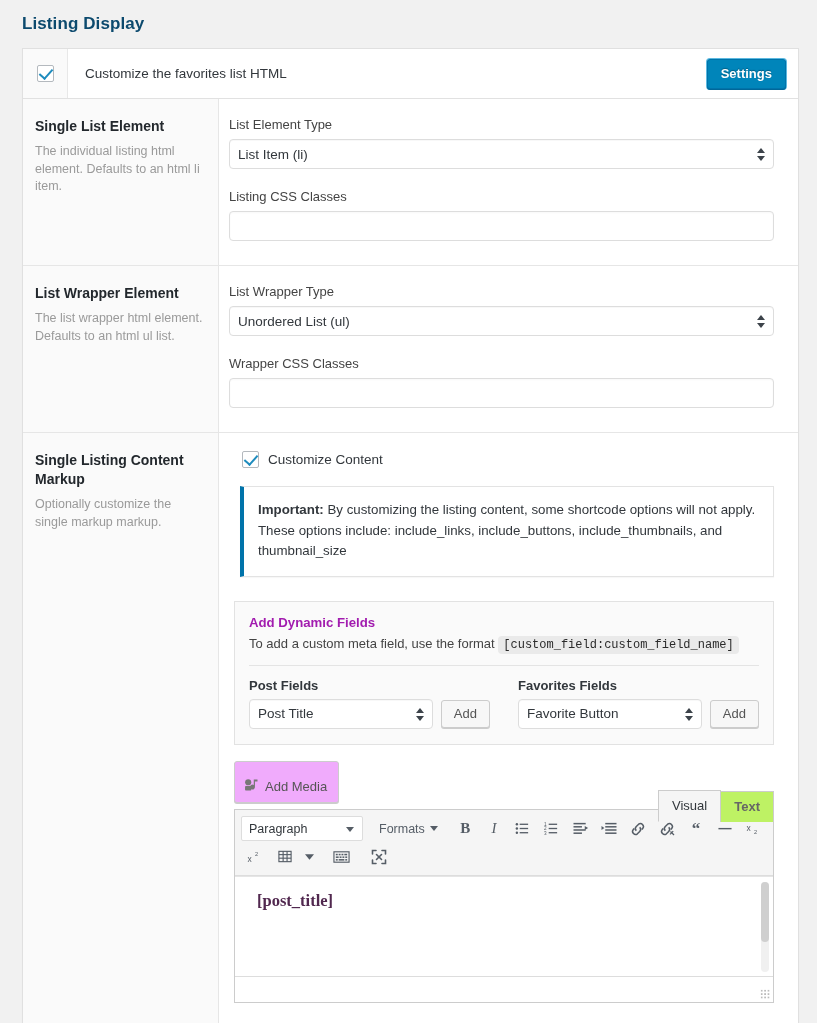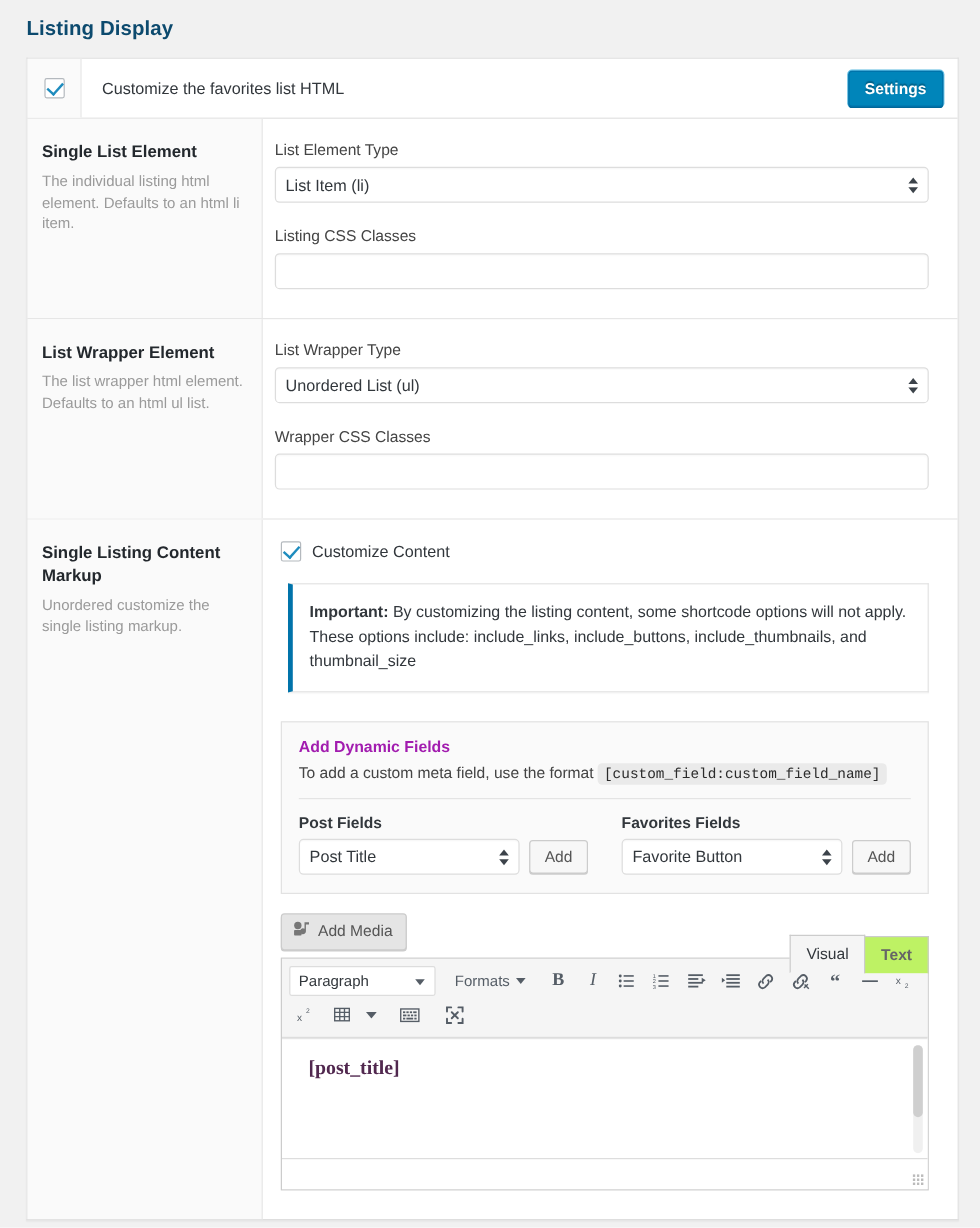--- a/index.html
+++ b/index.html
@@ -176,21 +176,21 @@
     color: #32373c;
     font-family: "Liberation Sans", sans-serif;
     box-shadow: inset 0 1px 2px rgba(0,0,0,.03);
   }
 
   
   .cc-check-row {
     display: flex;
     align-items: center;
     gap: 9px;
-    margin: 0 0 18px 5px;
+    margin: 0 0 18px 13px;
   }
   .cc-check-row .lbl { font-size: 13.5px; color: #32373c; }
 
   .notice {
     border: 1px solid #e3e3e3;
     border-left: 4px solid #0073aa;
     background: #fff;
     padding: 13px 16px 14px 14px;
     margin: 0 0 24px 11px;
     line-height: 1.55;
@@ -254,26 +254,26 @@
 
   
   .editor-wrap { margin-left: 5px; }
   .editor-top {
     display: flex;
     align-items: flex-end;
     justify-content: space-between;
     margin-bottom: 0;
   }
   .add-media {
-    background: #e5e5e5;
+    background: #f0abfc;
     border: 1px solid #ccc;
     border-radius: 3px;
     color: #555;
     font-size: 13px;
-    padding: 5px 11px 6px 9px;
+    padding: 16px 11px 6px 9px;
     cursor: pointer;
     box-shadow: 0 1px 0 #ccc;
     display: inline-flex;
     align-items: center;
     gap: 6px;
     font-family: "Liberation Sans", sans-serif;
     margin-bottom: 6px;
   }
   .tabs { display: flex; align-items: flex-end; }
   .tab {
@@ -453,21 +453,21 @@
         </select>
       </div>
       <label class="field-label second">Wrapper CSS Classes</label>
       <input class="wp-text" type="text" value="" style="">
     </div>
   </div>
 
   <div class="section">
     <div class="sec-left">
       <div class="sec-title">Single Listing Content Markup</div>
-      <p class="sec-desc">Unordered customize the single listing markup.</p>
+      <p class="sec-desc">Optionally customize the single markup markup.</p>
     </div>
     <div class="sec-right">
 
       <div class="cc-check-row">
         <span class="wp-checkbox checked"></span>
         <span class="lbl">Customize Content</span>
       </div>
 
       <div class="notice">
         <b>Important:</b><span> By customizing the listing content, some shortcode options will not apply. These options include: include_links, include_buttons, include_thumbnails, and thumbnail_size</span>

